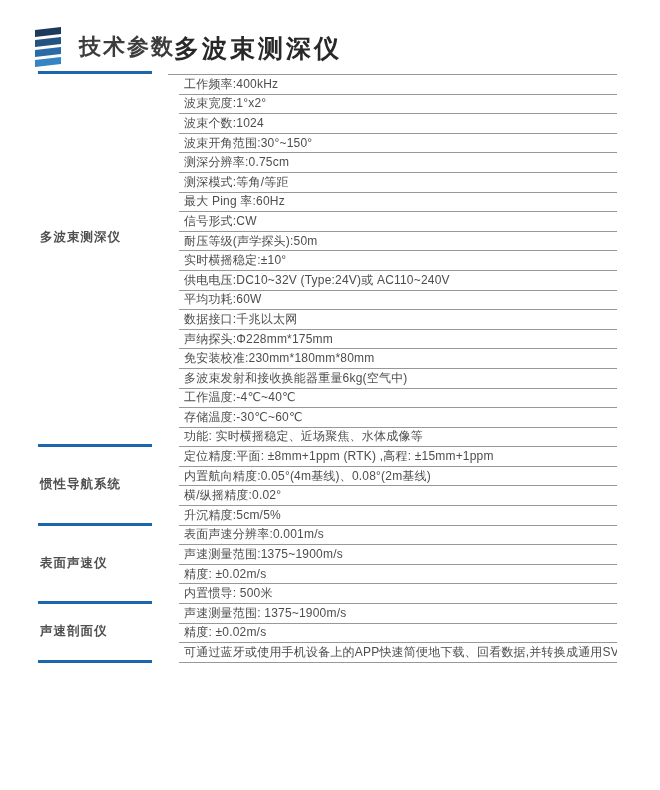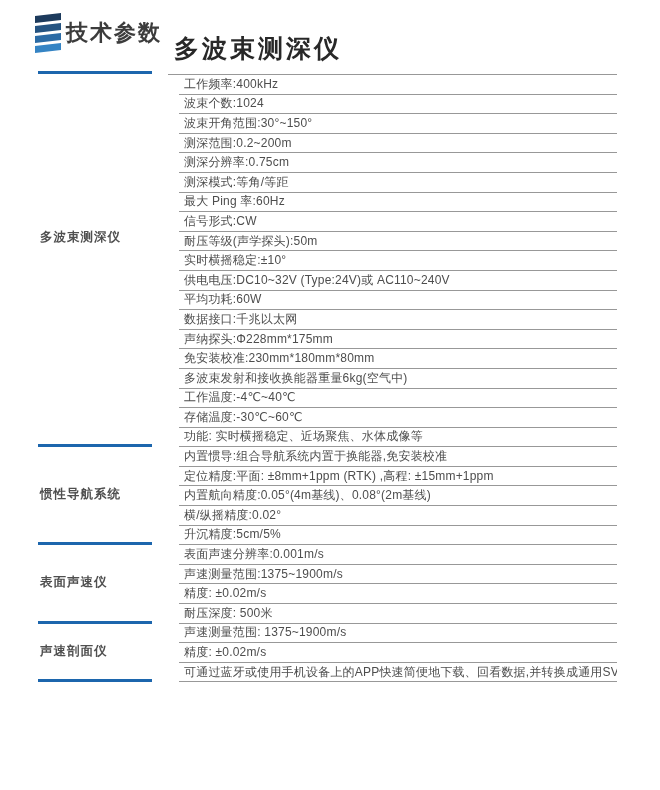--- a/index.html
+++ b/index.html
@@ -12,24 +12,24 @@
     position: relative;
     width: 660px;
     height: 790px;
     background: #ffffff;
     overflow: hidden;
   }
   
   .header-left {
     position: absolute;
     left: 35px;
-    top: 13px;
+    top: 27px;
     display: flex;
     align-items: center;
-    gap: 5px;
+    gap: 18px;
   }
   .stripe-icon {
     width: 26px;
     height: 40px;
     display: inline-block;
     flex: 0 0 auto;
   }
   .section-title {
     font-size: 22px;
     font-weight: bold;
@@ -133,29 +133,29 @@
   <div class="spec-table">
       <div class="spec-group">
         <div class="category-cell">
           <span class="category-label">多波束测深仪</span>
         </div>
         <div class="spec-rows">
           <div class="spec-row">
             <span class="spec-row-text">工作频率:400kHz</span>
           </div>
           <div class="spec-row">
+            <span class="spec-row-text">波束宽度:1°x2°</span>
+          </div>
+          <div class="spec-row">
             <span class="spec-row-text">波束个数:1024</span>
           </div>
           <div class="spec-row">
             <span class="spec-row-text">波束开角范围:30°~150°</span>
           </div>
           <div class="spec-row">
-            <span class="spec-row-text">测深范围:0.2~200m</span>
-          </div>
-          <div class="spec-row">
             <span class="spec-row-text">测深分辨率:0.75cm</span>
           </div>
           <div class="spec-row">
             <span class="spec-row-text">测深模式:等角/等距</span>
           </div>
           <div class="spec-row">
             <span class="spec-row-text">最大 Ping 率:60Hz</span>
           </div>
           <div class="spec-row">
             <span class="spec-row-text">信号形式:CW</span>
@@ -194,23 +194,20 @@
             <span class="spec-row-text">功能: 实时横摇稳定、近场聚焦、水体成像等</span>
           </div>
         </div>
       </div>
       <div class="spec-group">
         <div class="category-cell">
           <span class="category-label">惯性导航系统</span>
         </div>
         <div class="spec-rows">
           <div class="spec-row">
-            <span class="spec-row-text">内置惯导:组合导航系统内置于换能器,免安装校准</span>
-          </div>
-          <div class="spec-row">
             <span class="spec-row-text">定位精度:平面: ±8mm+1ppm (RTK) ,高程: ±15mm+1ppm</span>
           </div>
           <div class="spec-row">
             <span class="spec-row-text">内置航向精度:0.05°(4m基线)、0.08°(2m基线)</span>
           </div>
           <div class="spec-row">
             <span class="spec-row-text">横/纵摇精度:0.02°</span>
           </div>
           <div class="spec-row">
             <span class="spec-row-text">升沉精度:5cm/5%</span>
@@ -225,21 +222,21 @@
           <div class="spec-row">
             <span class="spec-row-text">表面声速分辨率:0.001m/s</span>
           </div>
           <div class="spec-row">
             <span class="spec-row-text">声速测量范围:1375~1900m/s</span>
           </div>
           <div class="spec-row">
             <span class="spec-row-text">精度: ±0.02m/s</span>
           </div>
           <div class="spec-row">
-            <span class="spec-row-text">耐压深度: 500米</span>
+            <span class="spec-row-text">内置惯导: 500米</span>
           </div>
         </div>
       </div>
       <div class="spec-group">
         <div class="category-cell">
           <span class="category-label">声速剖面仪</span>
         </div>
         <div class="spec-rows">
           <div class="spec-row">
             <span class="spec-row-text">声速测量范围: 1375~1900m/s</span>

